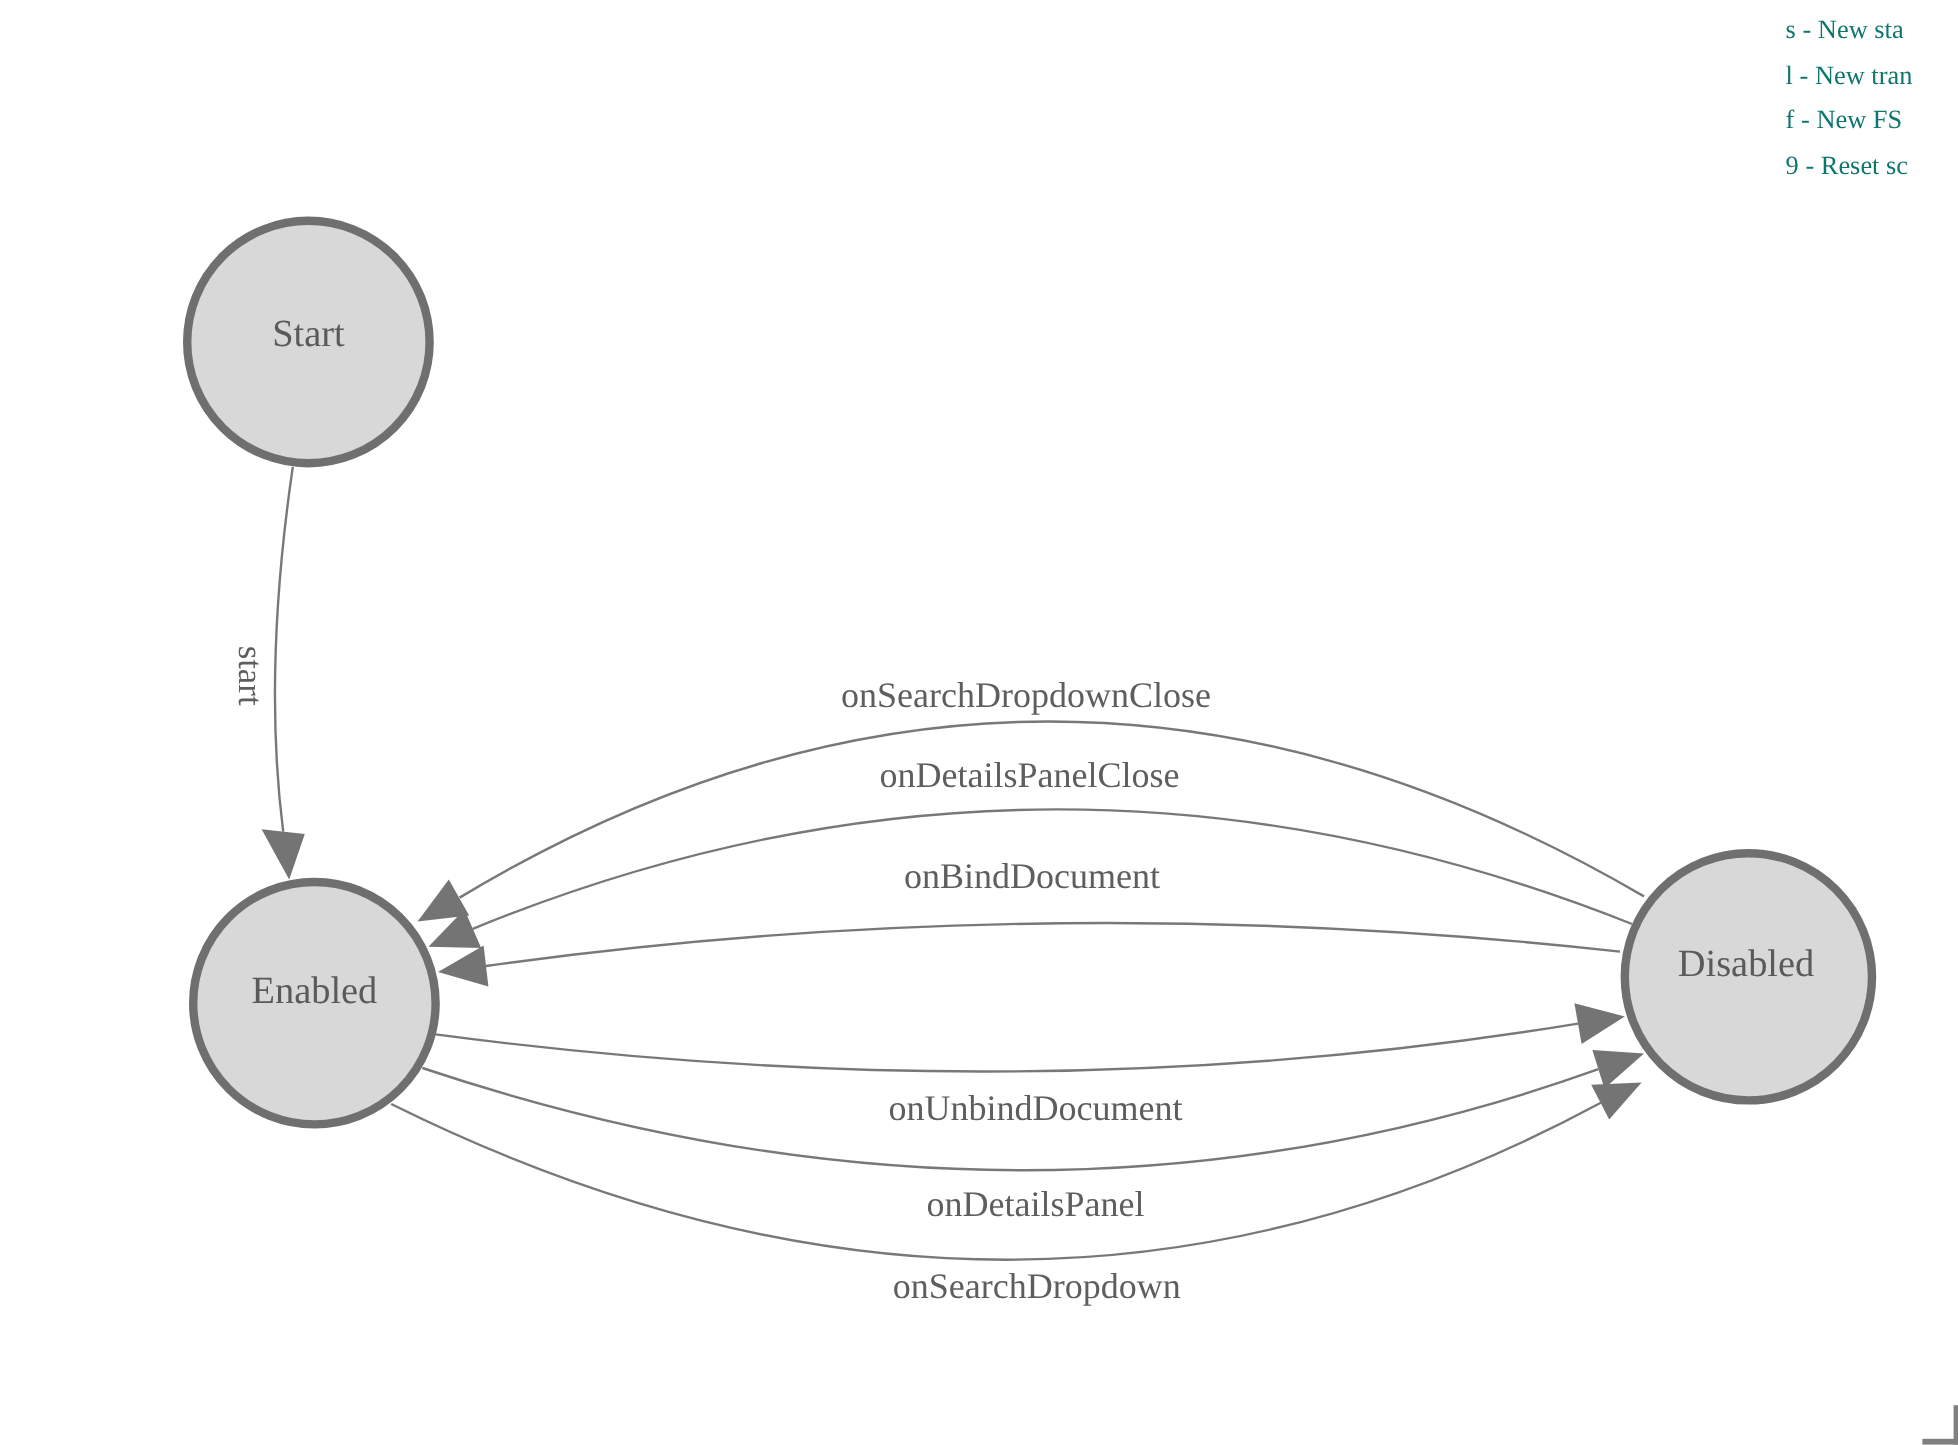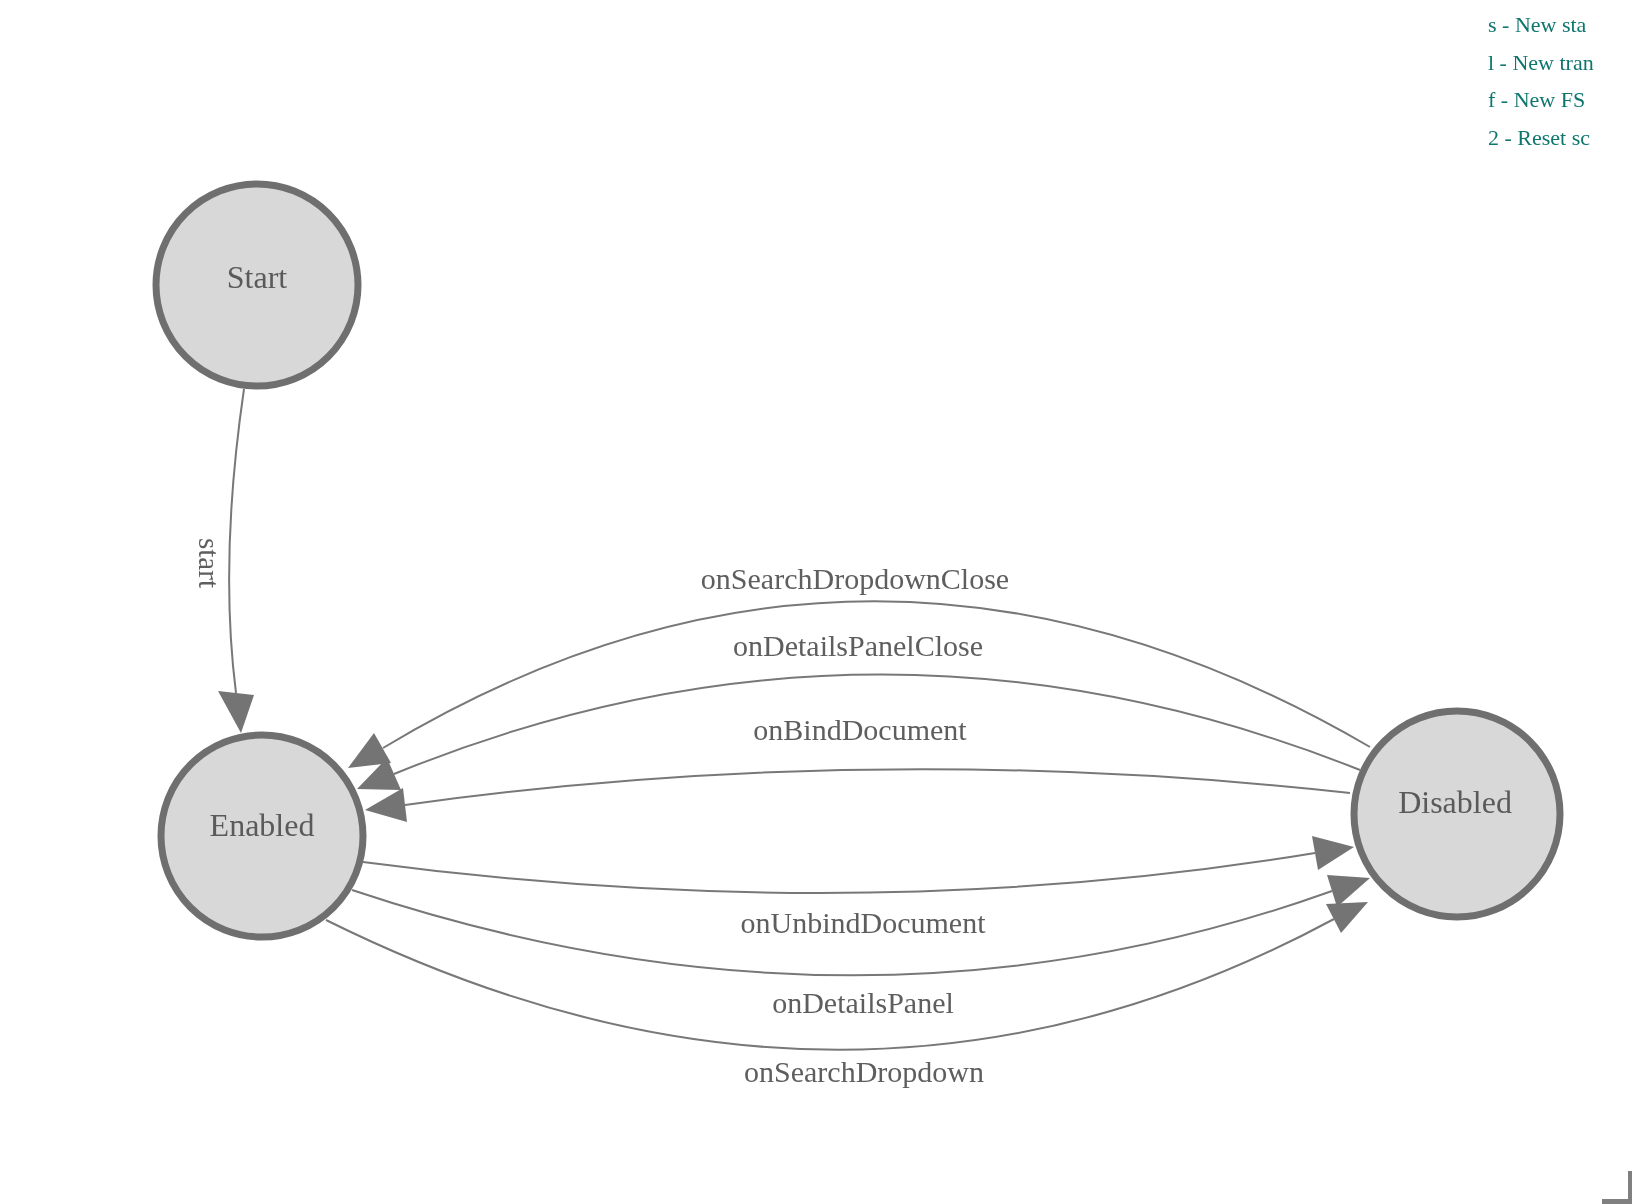--- a/index.html
+++ b/index.html
@@ -88,14 +88,14 @@
   <g>
     <rect class="corner-bar" x="1628" y="1171" width="4" height="33"></rect>
     <rect class="corner-bar" x="1602" y="1199" width="30" height="5"></rect>
   </g>
 </svg>
 
 <div class="legend">
   <div>s - New sta</div>
   <div>l - New tran</div>
   <div>f - New FS</div>
-  <div>2 - Reset sc</div>
+  <div>9 - Reset sc</div>
 </div>
 
 </body></html>

